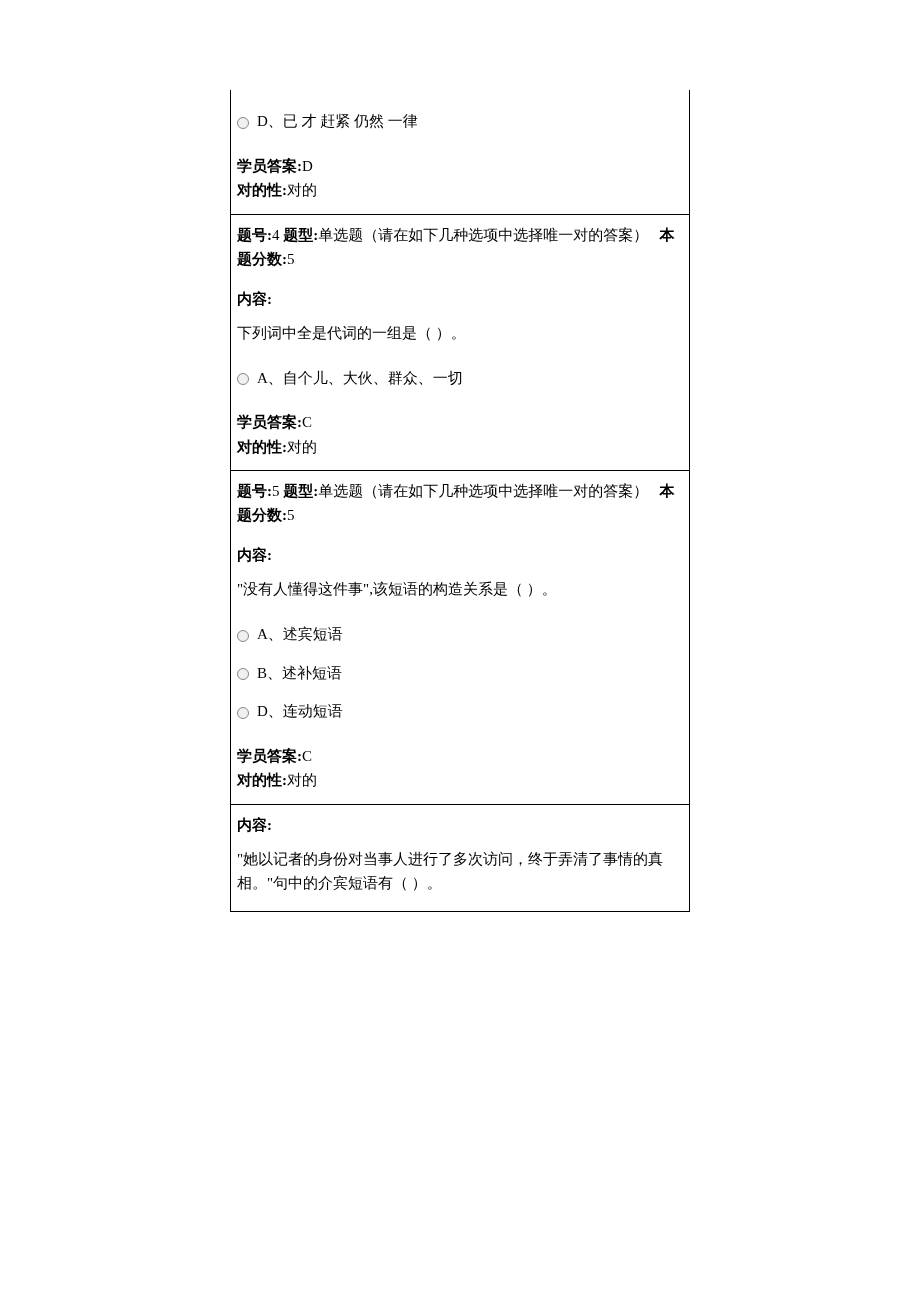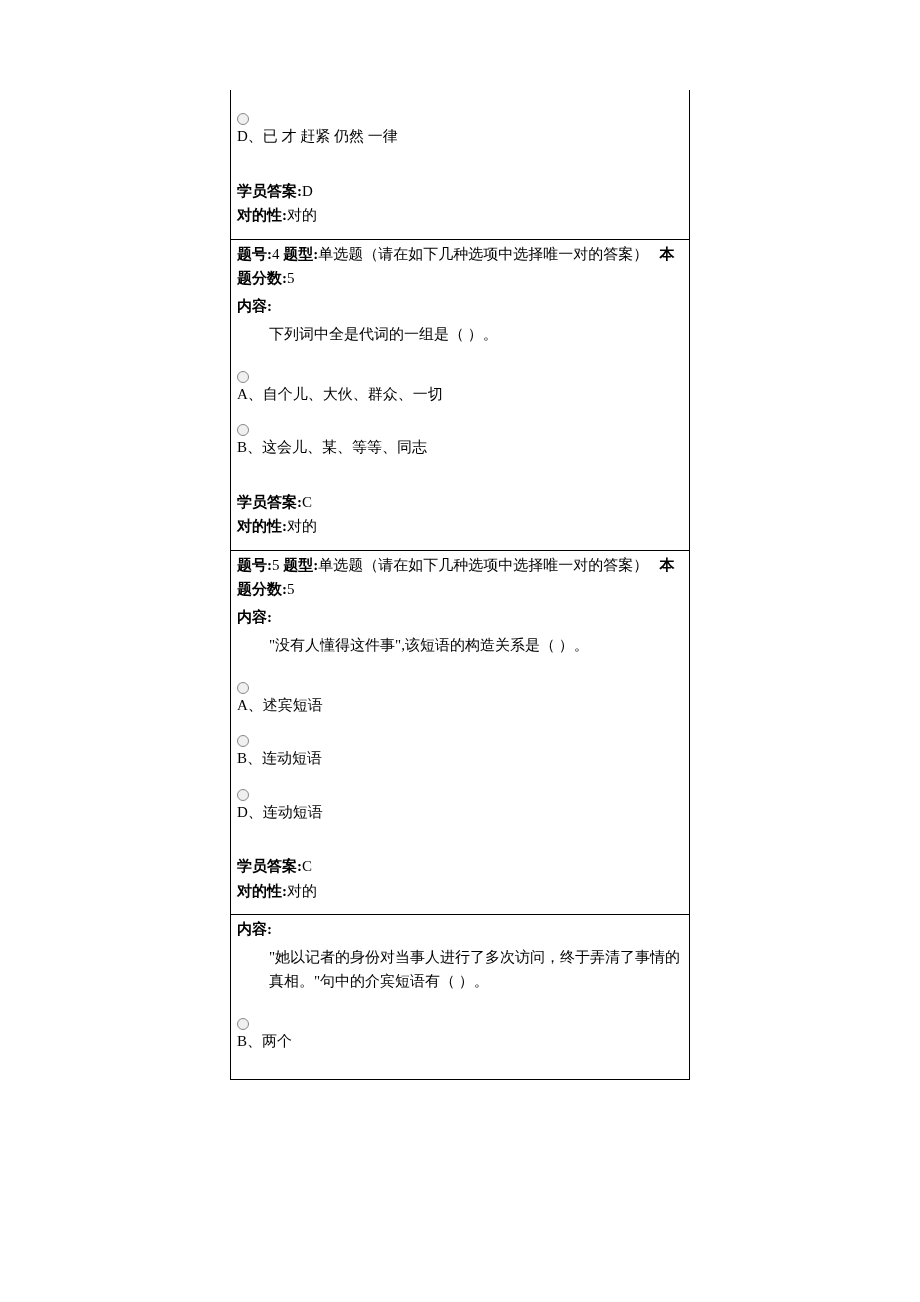--- a/index.html
+++ b/index.html
@@ -17,23 +17,22 @@
     }
     .container {
       border: 1px solid #000;
       border-top: none;
     }
     .section {
       padding: 4px 6px 10px 6px;
     }
     .option-row {
       display: flex;
-      align-items: flex-start;
+      align-items: center;
       margin: 16px 0;
-      flex-direction: column;
     }
     .radio-icon {
       display: inline-block;
       width: 12px;
       height: 12px;
       border: 1px solid #888;
       border-radius: 50%;
       background: #f0f0f0;
       margin-right: 8px;
       margin-top: 3px;
@@ -46,30 +45,29 @@
       margin: 2px 0;
       line-height: 1.5;
     }
     .bold {
       font-weight: bold;
     }
     .divider {
       border-top: 1px solid #000;
     }
     .header-line {
-      padding: 2px 6px;
+      padding: 8px 6px;
       line-height: 1.6;
     }
     .content-text {
       padding: 2px 6px;
       line-height: 1.6;
-      margin-left: 32px;
     }
     .answer-block {
-      margin-top: 32px;
+      margin-top: 22px;
     }
   </style>
 </head>
 <body>
 
 <div class="container">
 
   <div class="section">
     <div class="option-row">
       <span class="radio-icon"></span>
@@ -91,24 +89,20 @@
     <span class="bold">题型:</span><span>单选题（请在如下几种选项中选择唯一对的答案）</span>&nbsp;&nbsp;
     <span class="bold">本题分数:</span><span>5</span>
   </div>
   <div class="header-line bold">内容:</div>
   <div class="content-text">下列词中全是代词的一组是（ ）。</div>
   <div class="section">
     <div class="option-row">
       <span class="radio-icon"></span>
       <span class="option-text">A、自个儿、大伙、群众、一切</span>
     </div>
-    <div class="option-row">
-      <span class="radio-icon"></span>
-      <span class="option-text">B、这会儿、某、等等、同志</span>
-    </div>
     <div class="answer-block">
       <div class="meta-line">
         <span class="bold">学员答案:</span><span>C</span>
       </div>
       <div class="meta-line">
         <span class="bold">对的性:</span><span>对的</span>
       </div>
     </div>
   </div>
 
@@ -120,39 +114,35 @@
   </div>
   <div class="header-line bold">内容:</div>
   <div class="content-text">"没有人懂得这件事",该短语的构造关系是（ ）。</div>
   <div class="section">
     <div class="option-row">
       <span class="radio-icon"></span>
       <span class="option-text">A、述宾短语</span>
     </div>
     <div class="option-row">
       <span class="radio-icon"></span>
-      <span class="option-text">B、连动短语</span>
+      <span class="option-text">B、述补短语</span>
     </div>
     <div class="option-row">
       <span class="radio-icon"></span>
       <span class="option-text">D、连动短语</span>
     </div>
     <div class="answer-block">
       <div class="meta-line">
         <span class="bold">学员答案:</span><span>C</span>
       </div>
       <div class="meta-line">
         <span class="bold">对的性:</span><span>对的</span>
       </div>
     </div>
   </div>
 
   <div class="divider"></div>
   <div class="header-line bold">内容:</div>
   <div class="content-text">"她以记者的身份对当事人进行了多次访问，终于弄清了事情的真相。"句中的介宾短语有（ ）。</div>
   <div class="section">
-    <div class="option-row">
-      <span class="radio-icon"></span>
-      <span class="option-text">B、两个</span>
-    </div>
   </div>
 
 </div>
 
 </body></html>

